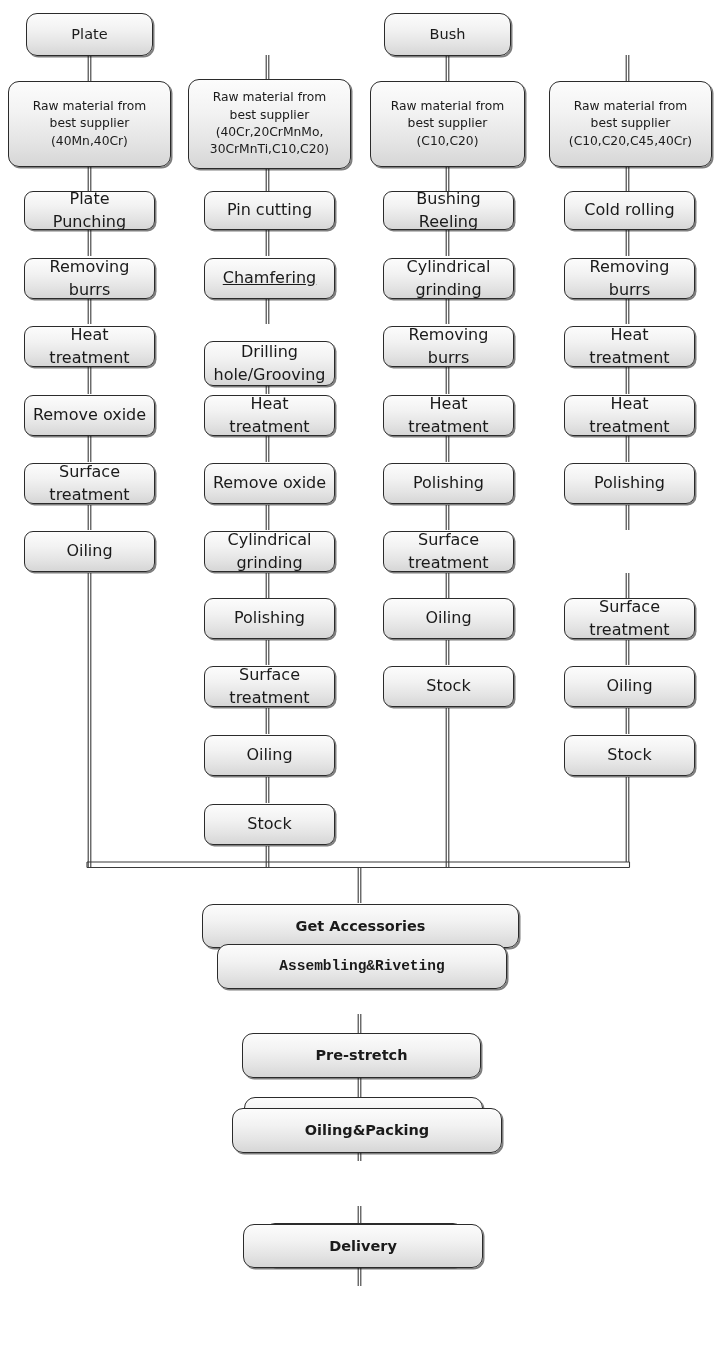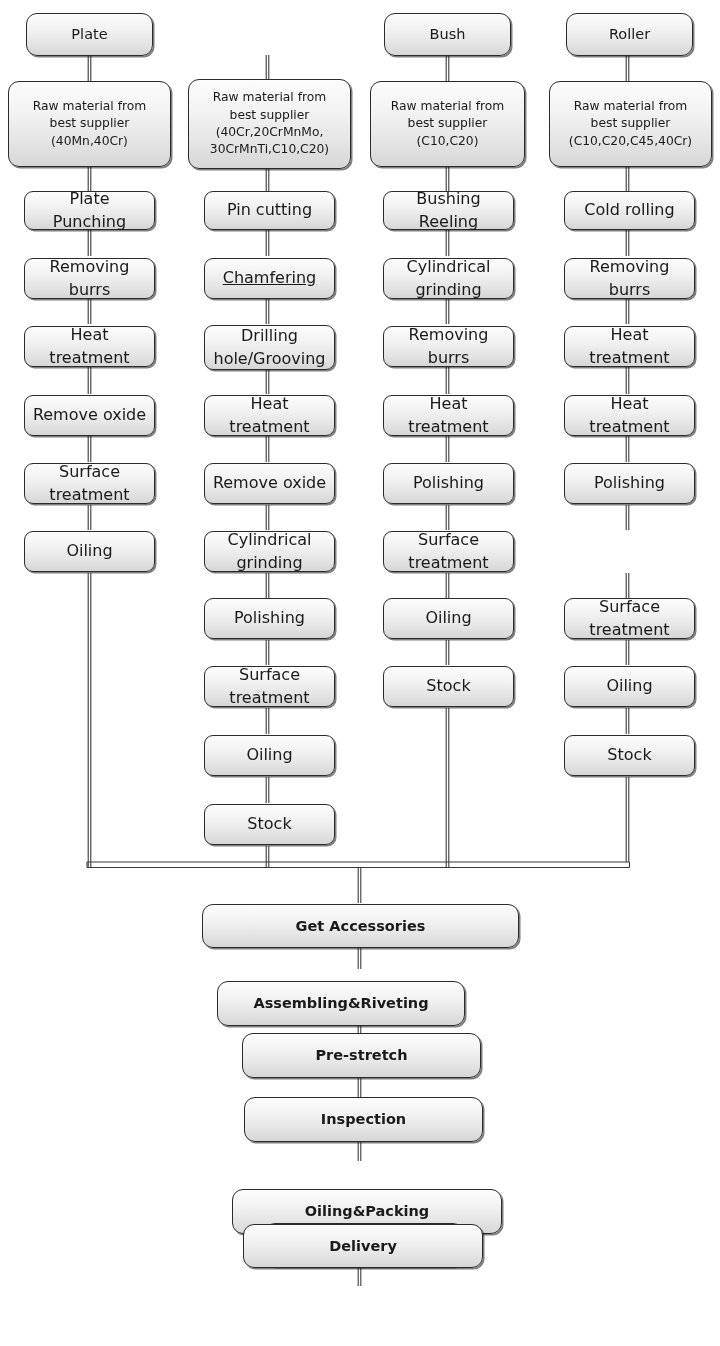--- a/index.html
+++ b/index.html
@@ -215,21 +215,21 @@
 best supplier
 (40Cr,20CrMnMo,
 30CrMnTi,C10,C20)</span>
   </div>
   <div class="node step" style="left:204px; top:191px; width:131px; height:39px;">
     <span class="txt">Pin cutting</span>
   </div>
   <div class="node step" style="left:204px; top:258px; width:131px; height:41px;text-decoration:underline;">
     <span class="txt">Chamfering</span>
   </div>
-  <div class="node step" style="left:204px; top:325px; width:131px; height:45px;">
+  <div class="node step" style="left:204px; top:341px; width:131px; height:45px;">
     <span class="txt">Drilling
 hole/Grooving</span>
   </div>
   <div class="node step" style="left:204px; top:395px; width:131px; height:41px;">
     <span class="txt">Heat treatment</span>
   </div>
   <div class="node step" style="left:204px; top:463px; width:131px; height:41px;">
     <span class="txt">Remove oxide</span>
   </div>
   <div class="node step" style="left:204px; top:531px; width:131px; height:41px;">
@@ -274,23 +274,20 @@
   <div class="node step" style="left:383px; top:531px; width:131px; height:41px;">
     <span class="txt">Surface treatment</span>
   </div>
   <div class="node step" style="left:383px; top:598px; width:131px; height:41px;">
     <span class="txt">Oiling</span>
   </div>
   <div class="node step" style="left:383px; top:666px; width:131px; height:41px;">
     <span class="txt">Stock</span>
   </div>
 
-  <div class="node head" style="left:566px; top:13px; width:127px; height:43px;">
-    <span class="txt">Roller</span>
-  </div>
   <div class="node raw" style="left:549px; top:81px; width:163px; height:86px;">
     <span class="txt">Raw material from
 best supplier
 (C10,C20,C45,40Cr)</span>
   </div>
   <div class="node step" style="left:564px; top:191px; width:131px; height:39px;">
     <span class="txt">Cold rolling</span>
   </div>
   <div class="node step" style="left:564px; top:258px; width:131px; height:41px;">
     <span class="txt">Removing burrs</span>
@@ -310,30 +307,30 @@
   <div class="node step" style="left:564px; top:666px; width:131px; height:41px;">
     <span class="txt">Oiling</span>
   </div>
   <div class="node step" style="left:564px; top:735px; width:131px; height:41px;">
     <span class="txt">Stock</span>
   </div>
 
   <div class="node final" style="left:202px; top:904px; width:317px; height:44px;">
     <span class="txt">Get Accessories</span>
   </div>
-  <div class="node final" style="left:217px; top:981px; width:248px; height:45px;">
+  <div class="node final" style="left:217px; top:944px; width:290px; height:45px;font-family:Liberation Mono, monospace;">
     <span class="txt">Assembling&amp;Riveting</span>
   </div>
   <div class="node final" style="left:242px; top:1033px; width:239px; height:45px;">
     <span class="txt">Pre-stretch</span>
   </div>
   <div class="node final" style="left:244px; top:1097px; width:239px; height:45px;">
     <span class="txt">Inspection</span>
   </div>
-  <div class="node final" style="left:232px; top:1189px; width:270px; height:45px;">
+  <div class="node final" style="left:232px; top:1108px; width:270px; height:45px;">
     <span class="txt">Oiling&amp;Packing</span>
   </div>
   <div class="node final" style="left:264px; top:1223px; width:200px; height:44px;">
     <span class="txt">Stock</span>
   </div>
   <div class="node final" style="left:243px; top:1224px; width:240px; height:44px;">
     <span class="txt">Delivery</span>
   </div>
 
 </div>

